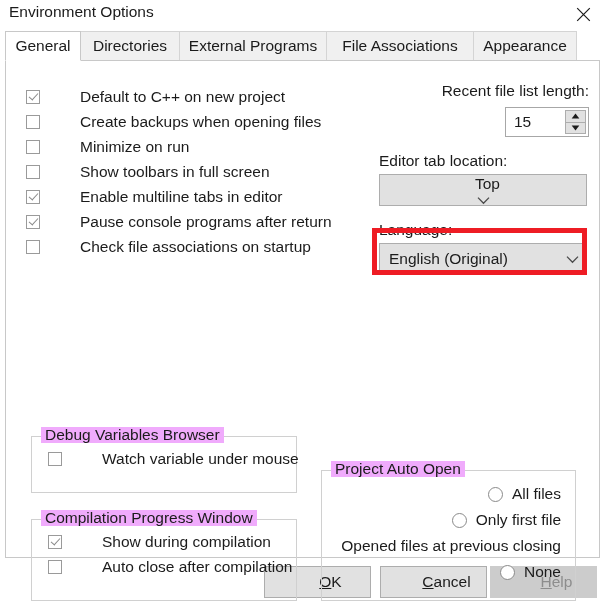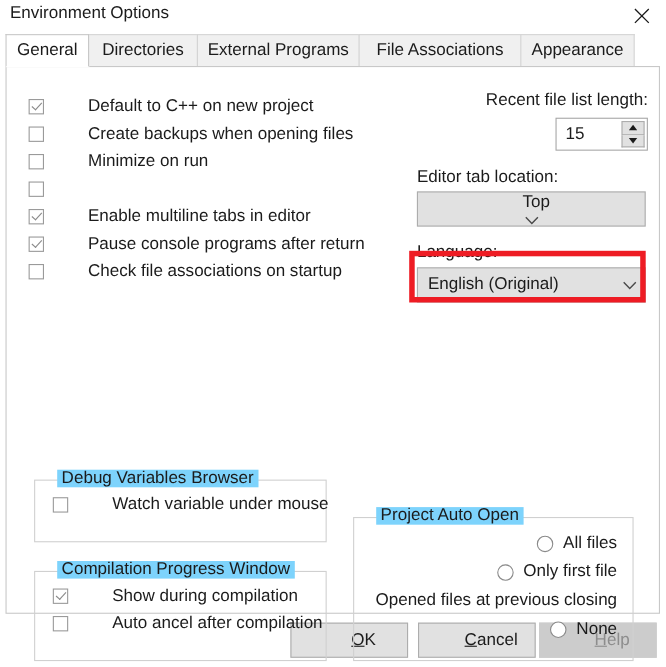--- a/index.html
+++ b/index.html
@@ -227,22 +227,22 @@
   }
 
   
   .groupbox {
     position: absolute;
     box-sizing: border-box;
     border: 1px solid #d0d0d0;
   }
   .group-title {
     position: absolute;
-    top: -10px; left: 20px;
-    background: #7dd3fc;
+    top: -10px; left: 9px;
+    background: #f0abfc;
     padding: 0 4px;
     font-size: 15.5px;
     color: #1b1b1b;
     white-space: nowrap;
     line-height: 1;
   }
   .gb-debug  { left: 25px;  top: 375px; width: 266px; height: 57px; }
   .gb-compil { left: 25px;  top: 458px; width: 266px; height: 82px; }
   .gb-autoopen { left: 315px; top: 409px; width: 255px; height: 131px; padding-left: 31px; }
 
@@ -363,20 +363,21 @@
       <div class="chk-row">
         <span class="chk-box"></span>
         <span class="chk-label">Create backups when opening files</span>
       </div>
       <div class="chk-row">
         <span class="chk-box"></span>
         <span class="chk-label">Minimize on run</span>
       </div>
       <div class="chk-row">
         <span class="chk-box"></span>
+        <span class="chk-label">Show toolbars in full screen</span>
       </div>
       <div class="chk-row">
         <span class="chk-box checked"></span>
         <span class="chk-label">Enable multiline tabs in editor</span>
       </div>
       <div class="chk-row">
         <span class="chk-box checked"></span>
         <span class="chk-label">Pause console programs after return</span>
       </div>
       <div class="chk-row">
@@ -444,21 +445,21 @@
 
   <div class="groupbox gb-compil">
     <div class="group-title">Compilation Progress Window</div>
     <div class="gb-content" id="gbcompil">
         <div class="chk-row">
           <span class="chk-box checked"></span>
           <span class="chk-label">Show during compilation</span>
         </div>
         <div class="chk-row">
           <span class="chk-box"></span>
-          <span class="chk-label">Auto ancel after compilation</span>
+          <span class="chk-label">Auto close after compilation</span>
         </div>
       </div>
   </div>
 
   <div class="groupbox gb-autoopen">
     <div class="group-title">Project Auto Open</div>
     <div class="gb-content">
       <div class="clip-wrap" id="gbradio">
           <div class="radio-row">
             <span class="radio-mark"></span>

